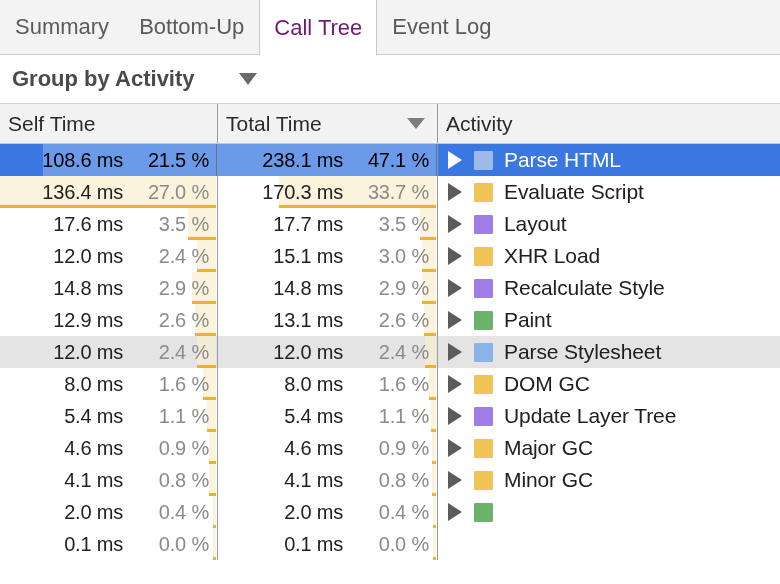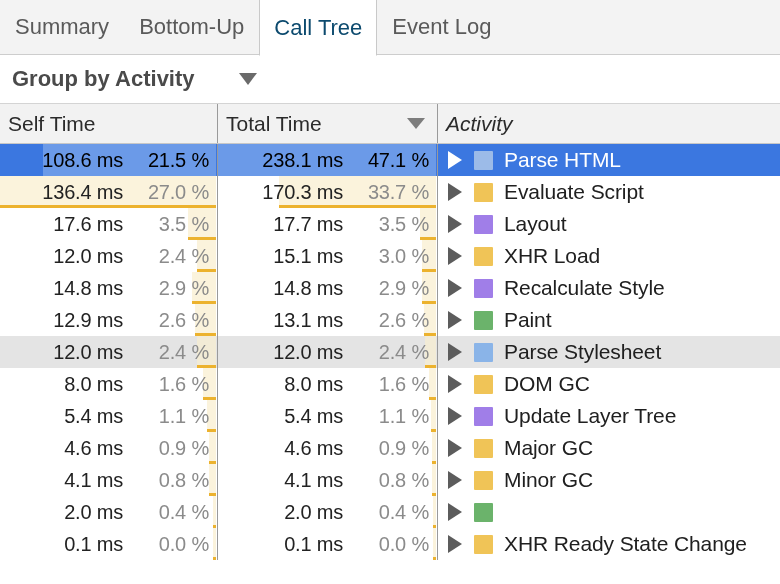--- a/index.html
+++ b/index.html
@@ -29,21 +29,21 @@
     padding: 0 14px;
     font-size: 22px;
     color: #5a5a5a;
     border: 1px solid transparent;
     border-top: none;
     cursor: default;
     white-space: nowrap;
   }
   .tab.active {
     background: #ffffff;
-    color: #0c4a6e;
+    color: #701a75;
     border-left: 1px solid #c9c9c9;
     border-right: 1px solid #c9c9c9;
     border-bottom: 1px solid #ffffff;
     margin-bottom: -1px;
     height: 56px;
     justify-content: center;
   }
 
   
   .toolbar {
@@ -86,21 +86,21 @@
     display: flex;
     align-items: center;
     font-size: 21px;
     color: #2b2b2b;
     padding-left: 8px;
     position: relative;
     cursor: default;
   }
   .th.c-self  { width: 218px; border-right: 1px solid #9a9a9a; }
   .th.c-total { width: 220px; border-right: 1px solid #9a9a9a; }
-  .th.c-act   { width: 342px; font-style: italic; }
+  .th.c-act   { width: 342px; }
   .sort-caret {
     position: absolute;
     right: 12px;
     width: 0; height: 0;
     border-left: 9px solid transparent;
     border-right: 9px solid transparent;
     border-top: 11px solid #7d7d7d;
   }
 
   .tbody { background: #fff; }
@@ -514,22 +514,15 @@
             <span class="pct">0.0 %</span>
           </div>
         </div>
         <div class="cell c-total">
           <div class="bar" style="width: 1.2%;"></div>
           <div class="nums">
             <span class="ms">0.1 ms</span>
             <span class="pct">0.0 %</span>
           </div>
         </div>
-        <div class="cell c-act">
-          <div class="act-inner">
-            <div class="twisty"></div>
-            <div class="swatch" style="background: rgb(240, 196, 87);"></div>
-            <span class="act-label">XHR Ready State Change</span>
-          </div>
-        </div>
       </div>
     </div>
 </div>
 
 </body></html>

